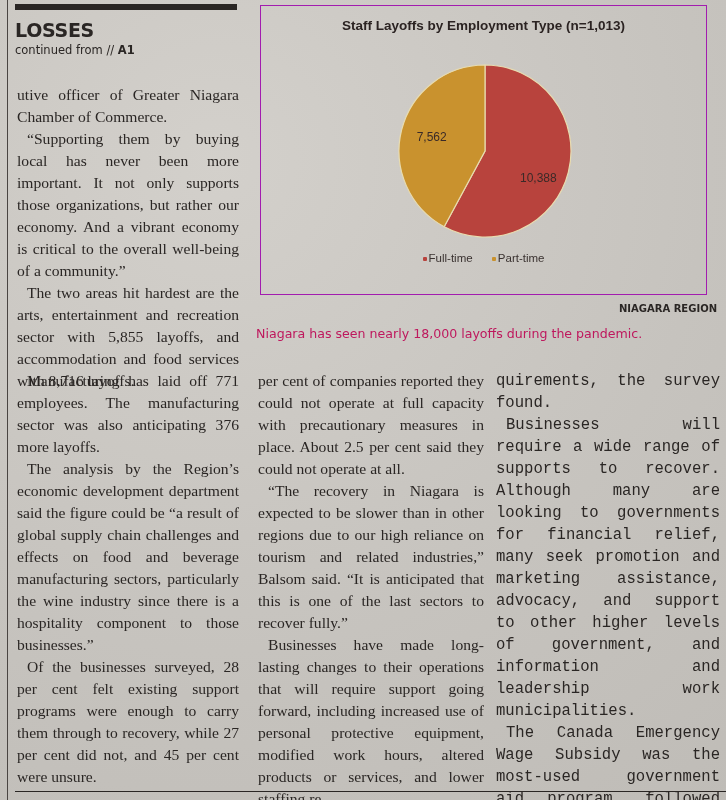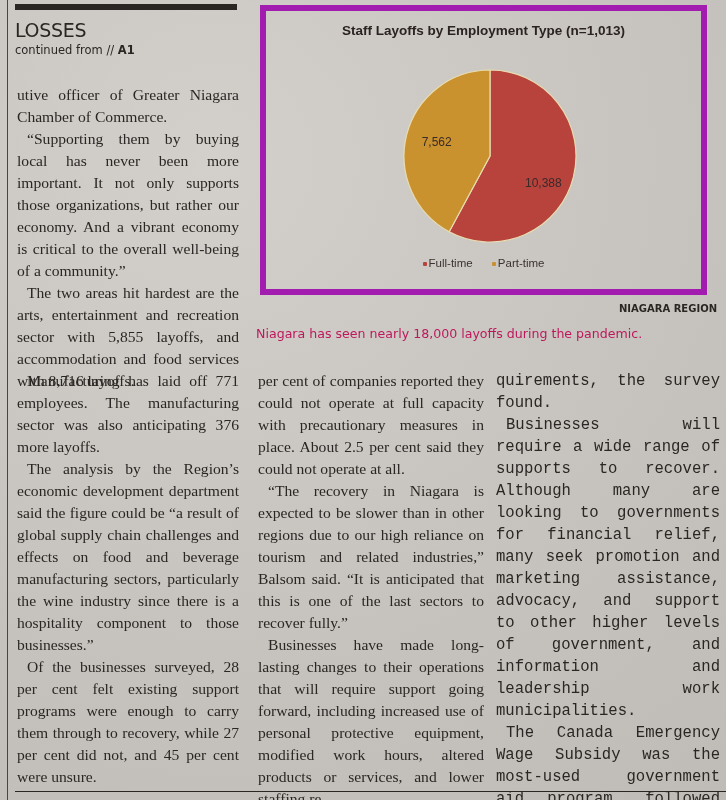--- a/index.html
+++ b/index.html
@@ -5,31 +5,31 @@
   html, body { margin: 0; padding: 0; }
   body {
     width: 726px; height: 800px; overflow: hidden; position: relative;
     background: #c9c6c1;
     background-image: radial-gradient(circle at 30% 20%, #d3d0cb 0%, #c6c3be 60%, #bfbcb7 100%);
     font-family: "Liberation Serif", "DejaVu Serif", serif;
     color: #2a2624;
   }
   .left-rule { position: absolute; left: 7px; top: 0; width: 1px; height: 800px; background: #4a4542; }
   .top-bar { position: absolute; left: 15px; top: 4px; width: 222px; height: 6px; background: #2a2624; }
-  .kicker { position: absolute; left: 15px; top: 19px; font-family: "DejaVu Sans", sans-serif; font-weight: normal; font-size: 19px; letter-spacing: -0.3px; color: #2a2624; }
+  .kicker { position: absolute; left: 15px; top: 19px; font-family: "DejaVu Sans", sans-serif; font-weight: bold; font-size: 19px; letter-spacing: -0.3px; color: #2a2624; }
   .continued { position: absolute; left: 15px; top: 43px; font-family: "DejaVu Sans", sans-serif; font-size: 11.5px; color: #2a2624; text-align: center; }
   .continued b { font-weight: bold; }
   .col { position: absolute; font-size: 15.6px; line-height: 22px; text-align: justify; }
   .col p { margin: 0; }
   .col p.ind { text-indent: 10px; }
   .col1a { left: 17px; top: 84px; width: 222px; }
   .col1b { left: 17px; top: 370px; width: 222px; }
   .col2 { left: 258px; top: 370px; width: 226px; }
   .col3 { left: 496px; top: 370px; width: 224px; font-family: Liberation Mono, monospace; }
-  .chart-frame { position: absolute; left: 260px; top: 5px; width: 447px; height: 290px; border: 6px solid #a21caf; box-sizing: border-box; }
+  .chart-frame { position: absolute; left: 260px; top: 5px; width: 447px; height: 290px; border: 1px solid #a21caf; box-sizing: border-box; }
   .chart-title { position: absolute; left: 0; right: 0; top: 12px; text-align: center; font-family: "Liberation Sans", sans-serif; font-weight: bold; font-size: 13.5px; color: #2b2322; }
   .pie-svg { position: absolute; left: 0; top: 0; }
   .legend { position: absolute; left: 0; right: 0; top: 246px; text-align: center; font-family: "Liberation Sans", sans-serif; font-size: 11.5px; color: #3a3230; }
   .legend span.item { margin: 0 8px; }
   .legend .dot { display: inline-block; width: 4px; height: 4px; border-radius: 1px; vertical-align: middle; margin-right: 2px; }
   .credit { position: absolute; right: 9px; top: 303px; font-family: "DejaVu Sans", sans-serif; font-weight: bold; font-size: 10px; color: #2a2624; }
   .caption { position: absolute; left: 256px; top: 326px; font-family: "DejaVu Sans", sans-serif; font-size: 12.6px; color: #be185d; }
   .bottom-rule { position: absolute; left: 15px; top: 791px; width: 711px; height: 1px; background: #2a2624; }
 </style>
 </head>

